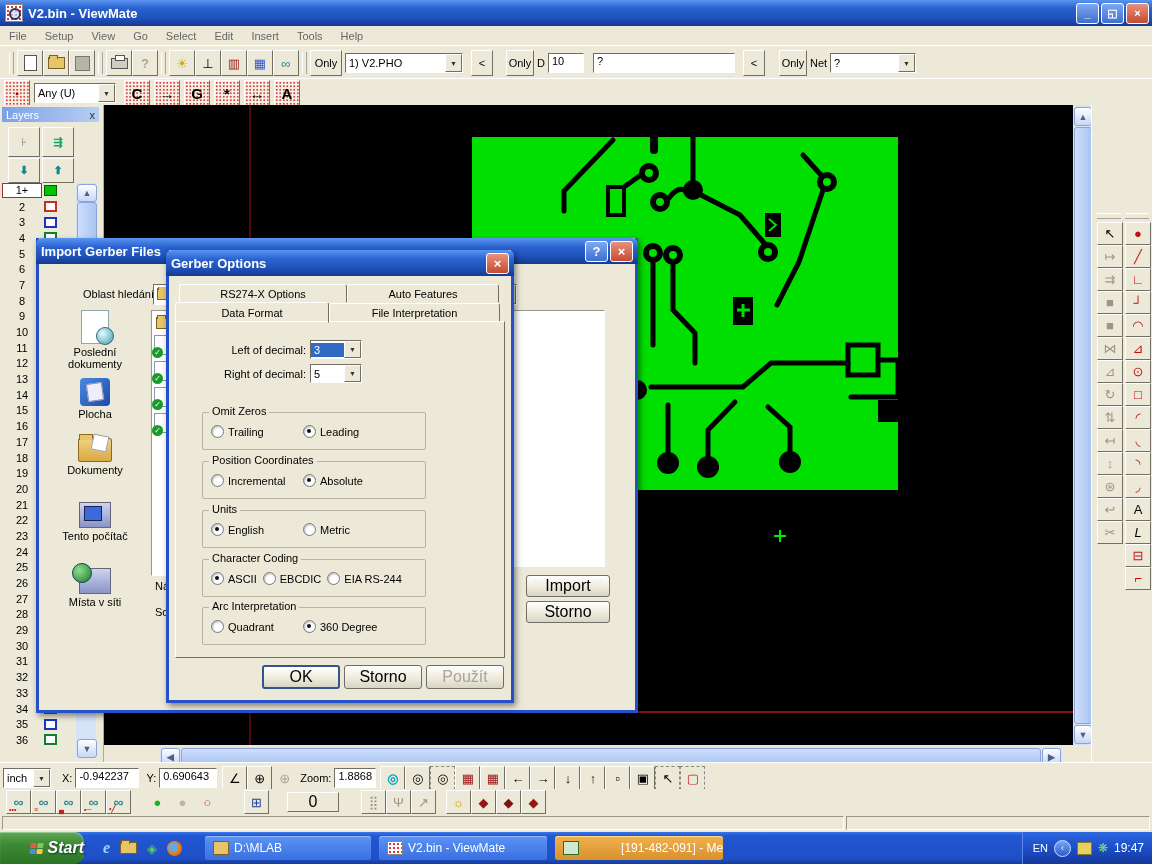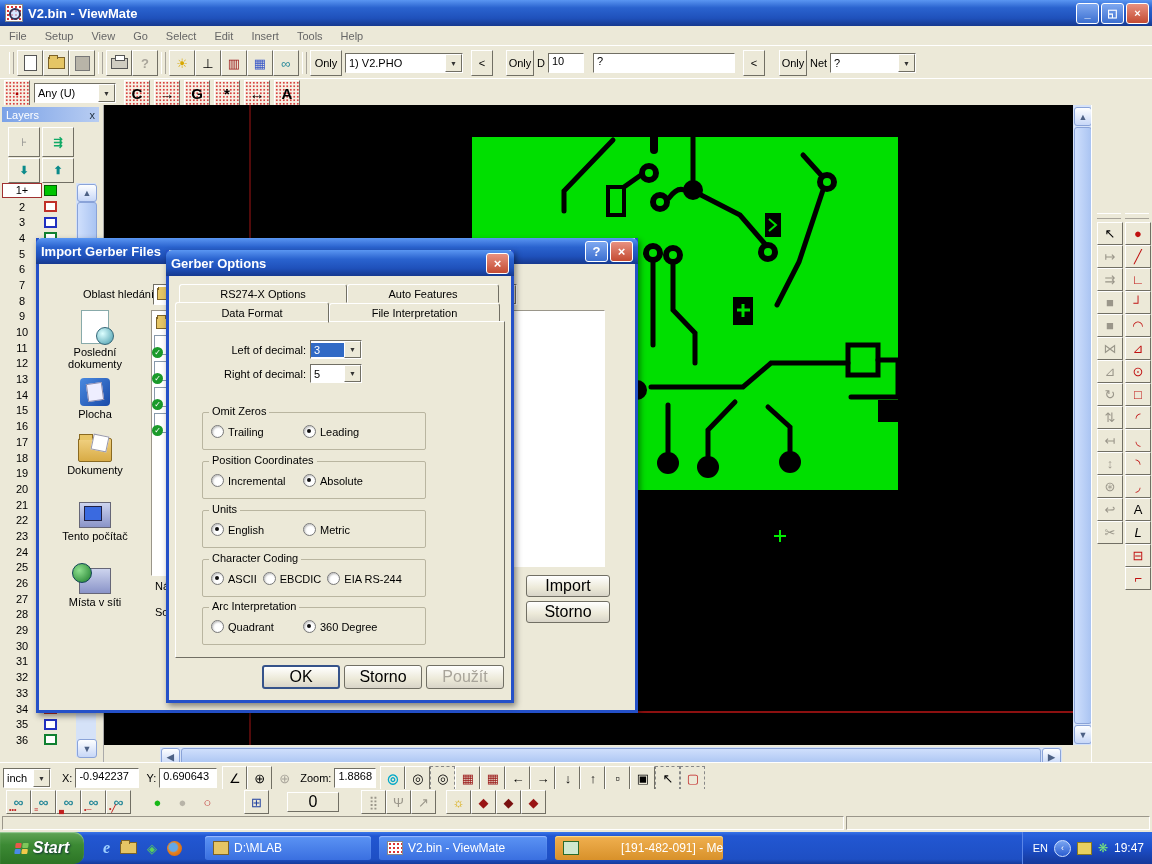--- a/index.html
+++ b/index.html
@@ -82,21 +82,21 @@
   .sbicon.dashred{color:#c02020;border-style:dashed;border-color:#888;}
   .sbicon .sub{position:absolute;font-size:7px;color:#c02020;bottom:0px;left:2px;}
   .glasses{color:#2a8a9a;position:relative;font-size:14px;font-weight:bold;}
   .bulb.green{color:#18b818;} .bulb.gray{color:#b8b4a8;} .bulb.red{color:#c03030;}
   .sun{color:#d8a800;} .dkred{color:#991414;} .dkred2{color:#7a1010;} .teal{color:#2a8a9a;} .multi{color:#3a58c8;}
   
   #taskbar{left:0;top:832px;width:1152px;height:32px;
     background:linear-gradient(180deg,#3a76e8 0%,#2257d2 12%,#1e4fc4 85%,#153a9a 100%);display:flex;align-items:center;}
   #startbtn{width:84px;height:32px;border-radius:0 10px 10px 0;
     background:linear-gradient(180deg,#61a557 0%,#3c8a34 40%,#2c7425 100%);
-    display:flex;align-items:center;justify-content:center;color:#fff;font-weight:bold;font-style:italic;font-size:16px;
+    display:flex;align-items:center;justify-content:flex-end;color:#fff;font-weight:bold;font-style:italic;font-size:16px;
     text-shadow:1px 1px 2px #133;box-shadow:inset 0 1px 1px #9c9;}
   .startlogo{display:inline-grid;grid-template-columns:6px 6px;grid-gap:1px;margin-right:5px;transform:skewX(-8deg);}
   .startlogo span{width:6px;height:5px;border-radius:1px;}
   .task{height:24px;margin-left:8px;border-radius:3px;display:flex;align-items:center;padding:0 8px;color:#fff;
     background:linear-gradient(180deg,#5b93f4,#3a6fe0);box-shadow:inset 0 1px 1px #9bf;font-size:12px;white-space:nowrap;overflow:hidden;}
   .task.alert{background:linear-gradient(180deg,#f0b050,#d8912a);box-shadow:inset 0 1px 1px #fd8;gap:37px;}
   .task .ticon{width:14px;height:12px;margin-right:5px;flex:none;}
   .ticon.folder{background:#e5c565;border:1px solid #7c6228;}
   .ticon.app{background:#fff;border:1px solid #888;background-image:radial-gradient(#d33 1px,transparent 1.2px);background-size:4px 4px;}
   .ticon.msg{background:#cfe8cf;border:1px solid #2a6a2a;}

